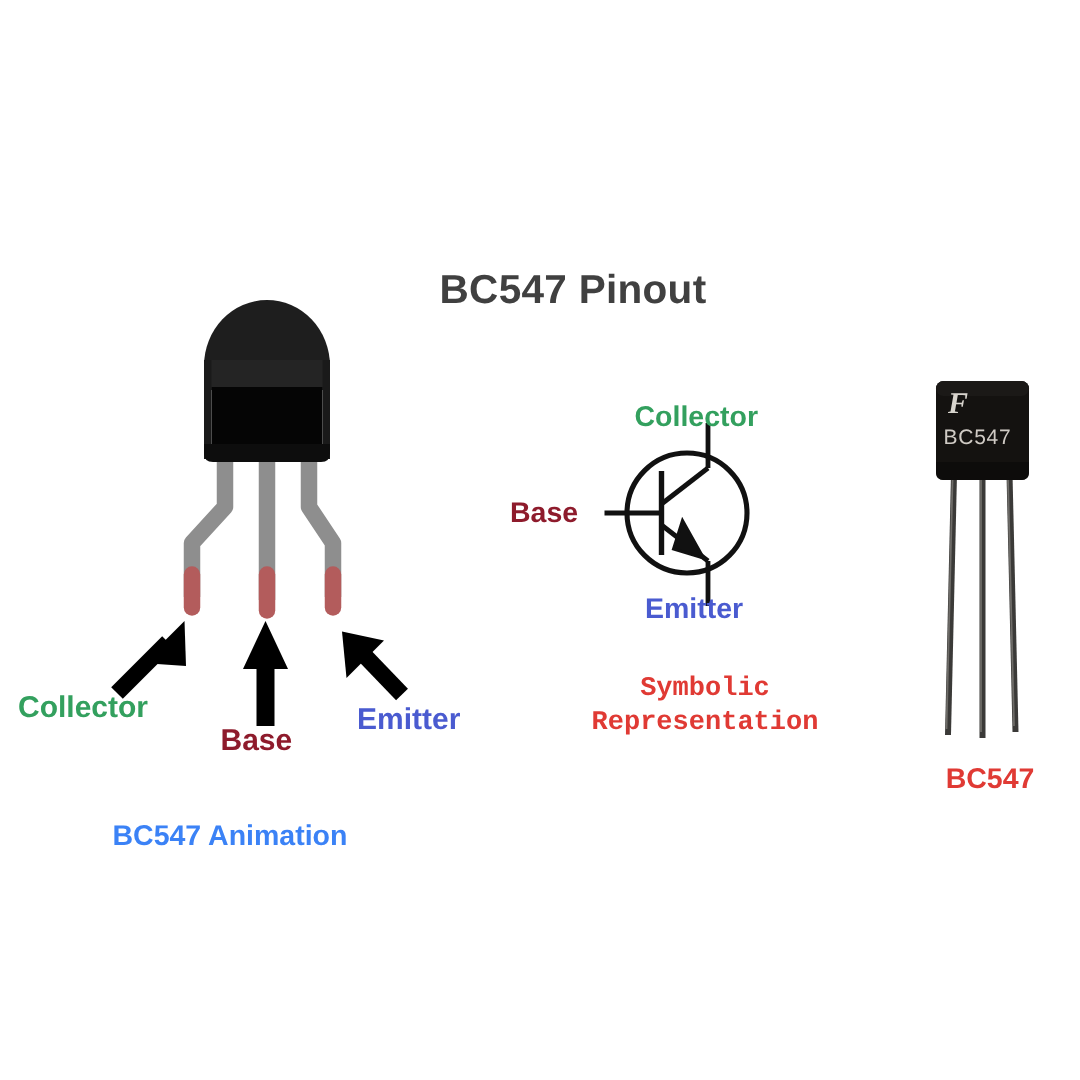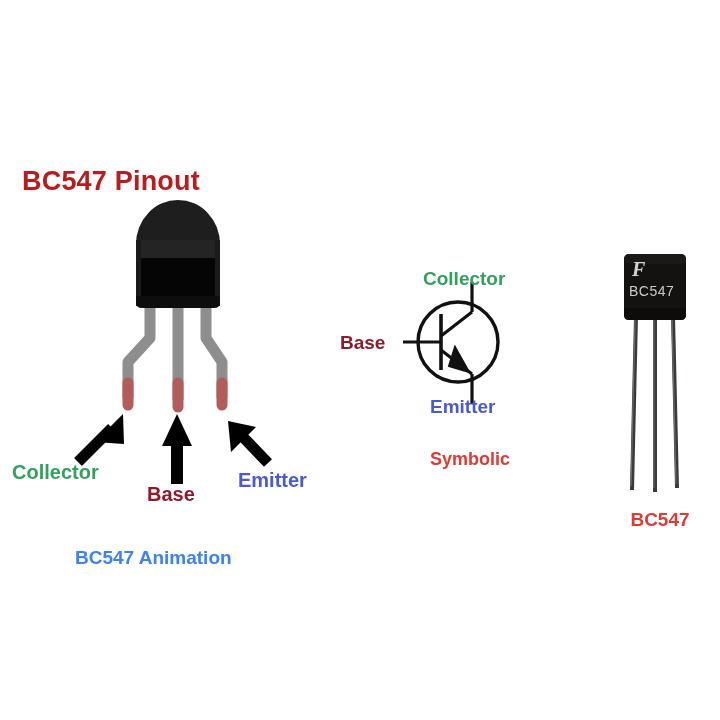--- a/index.html
+++ b/index.html
@@ -19,26 +19,26 @@
   #canvas {
     position: absolute;
     left: 0; top: 0;
     width: 720px;
     height: 720px;
   }
   .abs { position: absolute; }
 
   
   .title {
-    left: 0; top: 166px;
+    left: 0; top: 178px;
     width: 720px;
-    text-align: left;
+    text-align: center;
     font-size: 27px;
     font-weight: bold;
-    color: #b91c1c;
+    color: #404040;
     letter-spacing: 0.2px;
   }
   .title-inner {
     position: relative;
     left: 22px;
   }
 
   
   .lbl {
     font-weight: bold;
@@ -84,20 +84,21 @@
     font-size: 19px;
     color: #4a5bd0;
   }
   .lbl-symbolic {
     left: 380px; top: 448px;
     width: 180px;
     text-align: center;
     font-size: 18px;
     color: #e03a34;
     line-height: 1.25;
+    font-family: Liberation Mono, monospace;
   }
 
   
   .lbl-bc547-right {
     left: 600px; top: 509px;
     width: 120px;
     text-align: center;
     font-size: 19px;
     font-weight: bold;
     color: #e03a34;
@@ -210,17 +211,18 @@
   <div class="abs lbl lbl-collector-left">Collector</div>
   <div class="abs lbl lbl-base-left">Base</div>
   <div class="abs lbl lbl-emitter-left">Emitter</div>
   <div class="abs lbl lbl-animation">BC547 Animation</div>
 
   <div class="abs lbl lbl-collector-sym">Collector</div>
   <div class="abs lbl lbl-base-sym">Base</div>
   <div class="abs lbl lbl-emitter-sym">Emitter</div>
   <div class="abs lbl lbl-symbolic">
     <span>Symbolic</span><br>
+    <span>Representation</span>
   </div>
 
   <div class="abs lbl-bc547-right">BC547</div>
 
 </div>
 
 </body></html>

